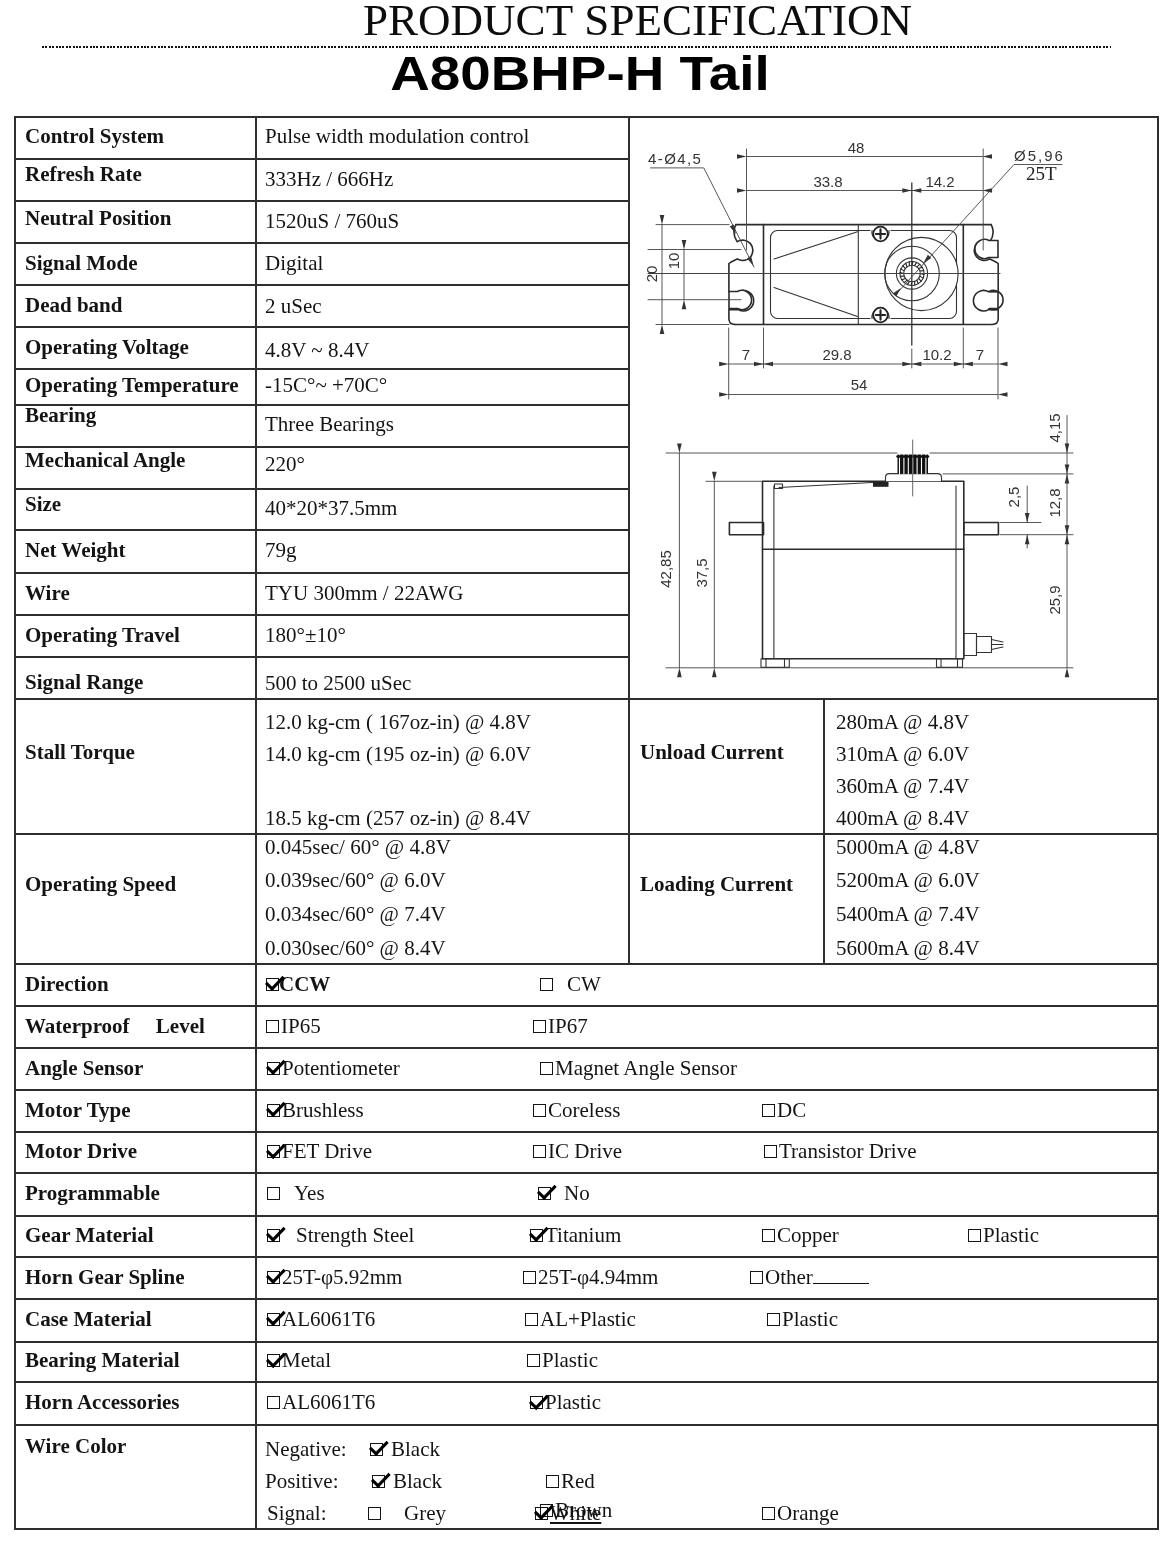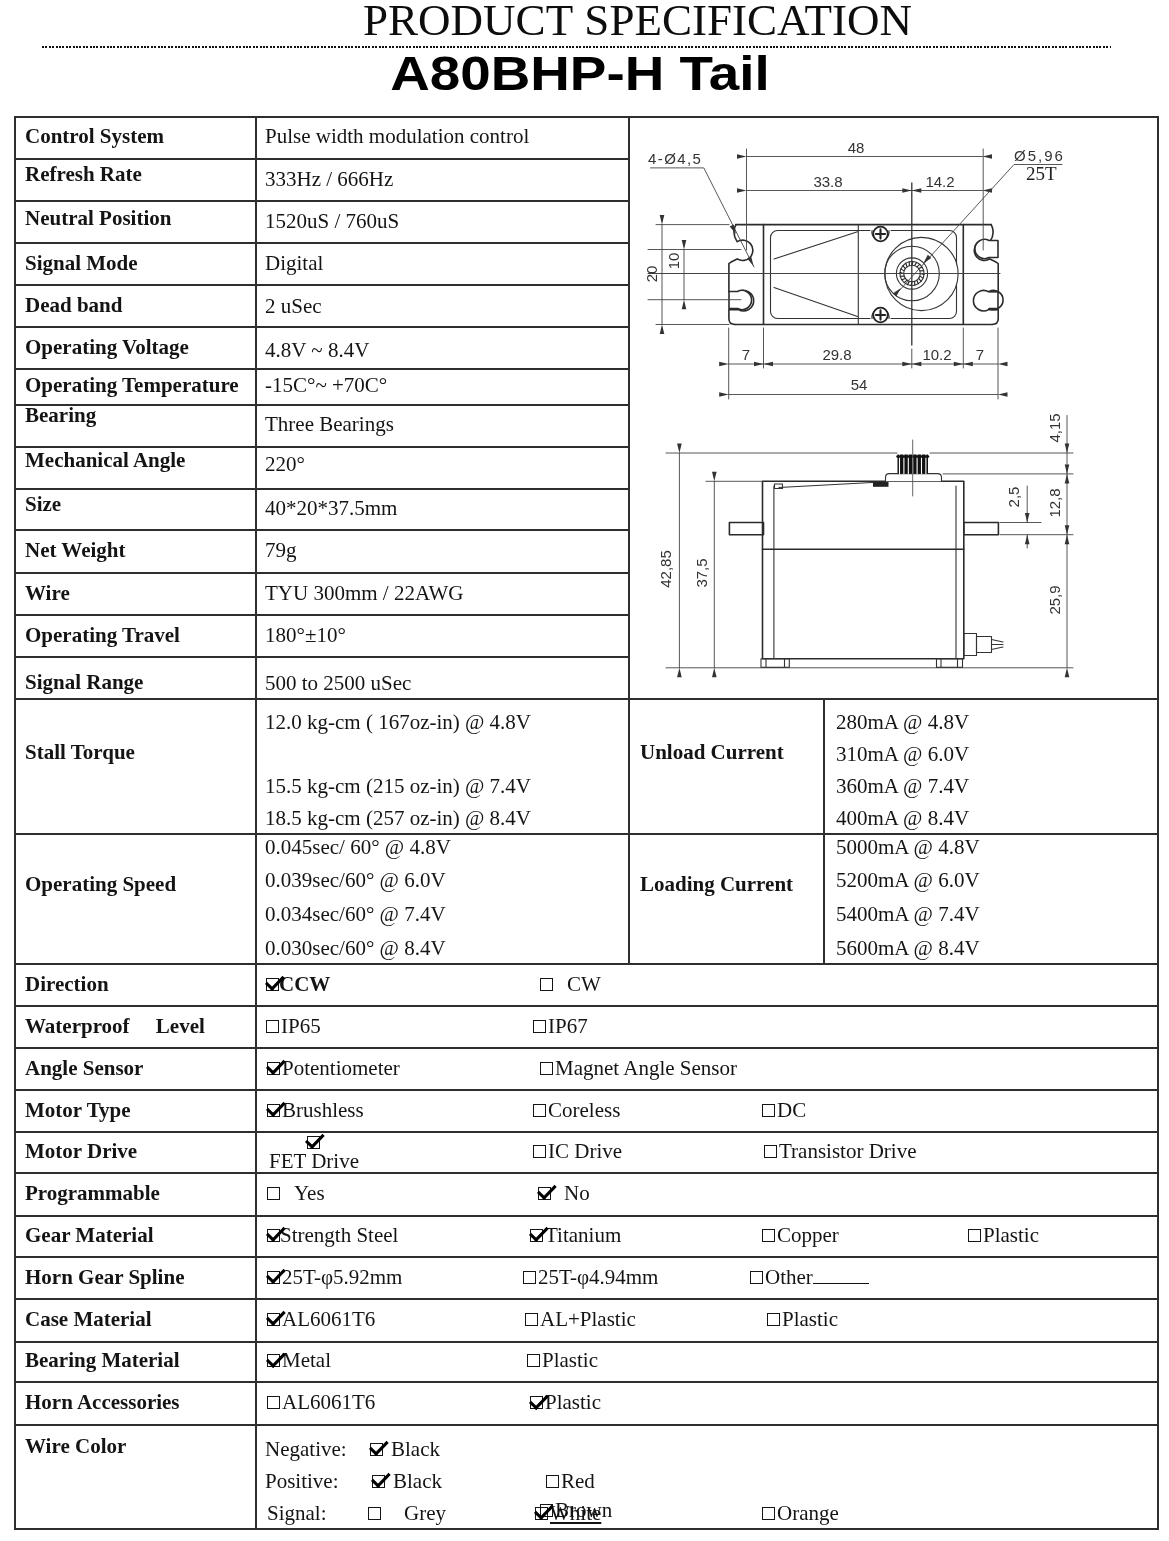--- a/index.html
+++ b/index.html
@@ -94,21 +94,21 @@
 <div class="cell val" style="left:265px;top:572.0px;height:42.0px;">TYU 300mm / 22AWG</div>
 
 <div class="cell lab" style="left:25px;top:614.0px;height:42.0px;">Operating Travel</div>
 <div class="cell val" style="left:265px;top:614.0px;height:42.0px;">180°±10°</div>
 
 <div class="cell lab" style="left:25px;top:661.0px;height:42.0px;">Signal Range</div>
 <div class="cell val" style="left:265px;top:662.0px;height:42.0px;">500 to 2500 uSec</div>
 
 <div class="cell lab" style="left:25px;top:736.5px;height:32px;">Stall Torque</div>
 <div class="cell val" style="left:265px;top:706.0px;height:32px;">12.0 kg-cm ( 167oz-in) @ 4.8V</div>
-<div class="cell val" style="left:265px;top:770.6px;height:32px;">15.5 kg-cm (215 oz-in) @ 7.4V</div>
+<div class="cell val" style="left:265px;top:738.3px;height:32px;">14.0 kg-cm (195 oz-in) @ 6.0V</div>
 <div class="cell val" style="left:265px;top:802.9px;height:32px;">18.5 kg-cm (257 oz-in) @ 8.4V</div>
 
 <div class="cell lab" style="left:640px;top:736.5px;height:32px;">Unload Current</div>
 <div class="cell val" style="left:836px;top:706.0px;height:32px;">280mA @ 4.8V</div>
 <div class="cell val" style="left:836px;top:738.3px;height:32px;">310mA @ 6.0V</div>
 <div class="cell val" style="left:836px;top:770.6px;height:32px;">360mA @ 7.4V</div>
 <div class="cell val" style="left:836px;top:802.9px;height:32px;">400mA @ 8.4V</div>
 
 <div class="cell lab" style="left:25px;top:868.5px;height:32px;">Operating Speed</div>
 <div class="cell val" style="left:265px;top:831.0px;height:32px;">0.045sec/ 60° @ 4.8V</div>
@@ -160,21 +160,21 @@
 <div class="itm" style="left:533px;top:1094.0px;height:32px;">
       <span class="cb"></span>
       <span style="margin-left:2px;">Coreless</span>
     </div>
 <div class="itm" style="left:762px;top:1094.0px;height:32px;">
       <span class="cb"></span>
       <span style="margin-left:2px;">DC</span>
     </div>
 
 <div class="cell lab" style="left:25px;top:1131.0px;height:41.0px;">Motor Drive</div>
-<div class="itm" style="left:267px;top:1135.5px;height:32px;flex-direction:column;">
+<div class="itm" style="left:267px;top:1135.5px;height:32px;">
       <span class="cb ck"></span>
       <span style="margin-left:2px;">FET Drive</span>
     </div>
 <div class="itm" style="left:533px;top:1135.5px;height:32px;">
       <span class="cb"></span>
       <span style="margin-left:2px;">IC Drive</span>
     </div>
 <div class="itm" style="left:764px;top:1135.5px;height:32px;">
       <span class="cb"></span>
       <span style="margin-left:2px;">Transistor Drive</span>
@@ -186,21 +186,21 @@
       <span style="margin-left:14px;">Yes</span>
     </div>
 <div class="itm" style="left:538px;top:1177.25px;height:32px;">
       <span class="cb ck"></span>
       <span style="margin-left:13px;">No</span>
     </div>
 
 <div class="cell lab" style="left:25px;top:1214.5px;height:41.5px;">Gear Material</div>
 <div class="itm" style="left:267px;top:1219.25px;height:32px;">
       <span class="cb ck"></span>
-      <span style="margin-left:0;">Strength Steel</span>
+      <span style="margin-left:16px;">Strength Steel</span>
     </div>
 <div class="itm" style="left:530px;top:1219.25px;height:32px;">
       <span class="cb ck"></span>
       <span style="margin-left:2px;">Titanium</span>
     </div>
 <div class="itm" style="left:762px;top:1219.25px;height:32px;">
       <span class="cb"></span>
       <span style="margin-left:2px;">Copper</span>
     </div>
 <div class="itm" style="left:968px;top:1219.25px;height:32px;">

